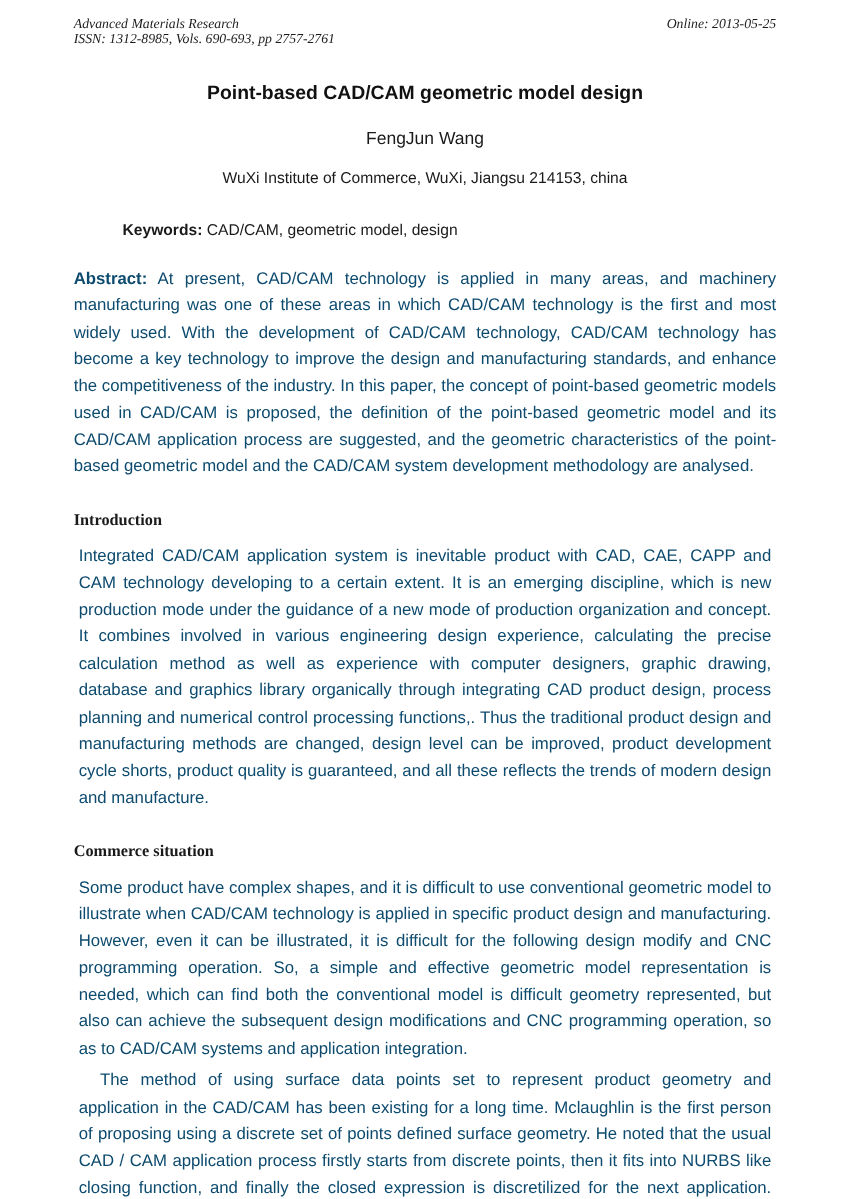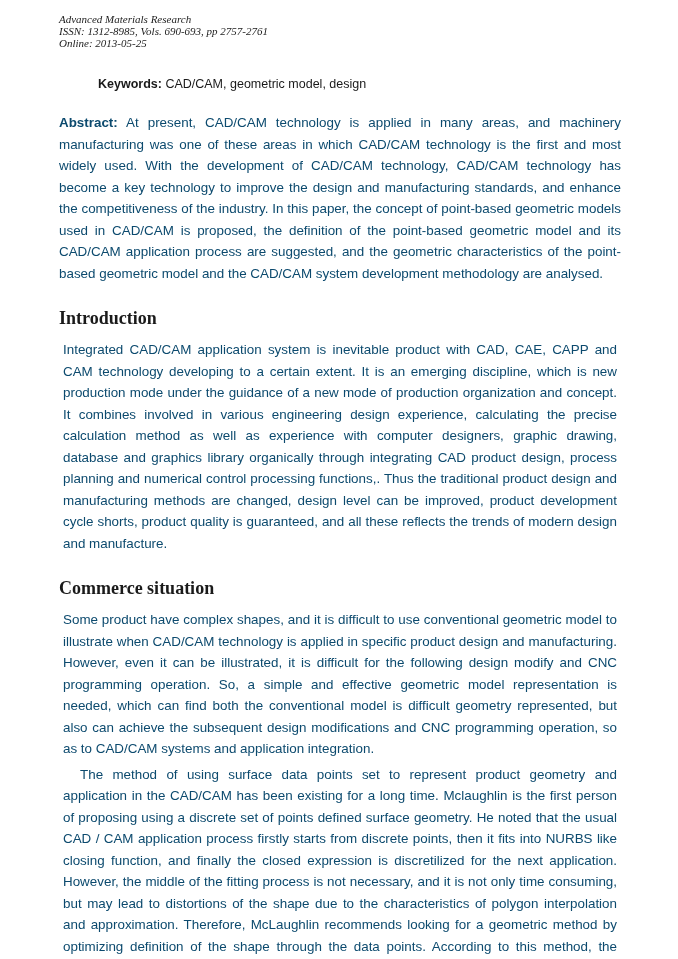--- a/index.html
+++ b/index.html
@@ -16,21 +16,20 @@
   
   .pub-header {
     display: flex;
     justify-content: space-between;
     align-items: flex-start;
     font-family: "Liberation Serif", "DejaVu Serif", serif;
     font-style: italic;
     font-size: 11px;
     line-height: 11.8px;
     color: #1c1c1c;
-    flex-direction: column;
   }
   .pub-header .left-block div { white-space: nowrap; }
   .pub-header .online-date { white-space: nowrap; }
   
   .title-block { font-family: "Liberation Sans", "DejaVu Sans", sans-serif; text-align: center; }
   .paper-title {
     margin-top: 28px;
     font-size: 15.5px;
     font-weight: bold;
     color: #111;
@@ -50,21 +49,21 @@
     font-family: Liberation Sans, sans-serif;
     font-size: 13.4px;
     line-height: 21.5px;
     text-align: justify;
     color: #0c4a6e;
   }
   .abstract-para { margin-top: 21px; }
   .abstract-para .abs-label { font-weight: bold; }
   .section-heading {
     font-family: "Liberation Serif", "DejaVu Serif", serif;
-    font-size: 18px;
+    font-size: 13px;
     font-weight: bold;
     margin-top: 24px;
     margin-bottom: 10px;
     text-align: left;
   }
   .para { margin: 4px; }
   .para.indented { text-indent: 17px; }
 </style>
 </head>
 <body>
@@ -72,20 +71,25 @@
 <div class="page">
 
   <div class="pub-header">
     <div class="left-block">
       <div>Advanced Materials Research</div>
       <div>ISSN: 1312-8985, Vols. 690-693, pp 2757-2761</div>
     </div>
     <div class="online-date">Online: 2013-05-25</div>
   </div>
 
+  <div class="title-block">
+    <div class="paper-title">Point-based CAD/CAM geometric model design</div>
+    <div class="author-name">FengJun Wang</div>
+    <div class="affiliation">WuXi Institute of Commerce, WuXi, Jiangsu 214153, china</div>
+  </div>
 
   <div class="keywords-line">
     <span class="kw-label">Keywords:</span>
     <span>CAD/CAM, geometric model, design</span>
   </div>
 
   <p class="body-text abstract-para">
     <span class="abs-label">Abstract:</span>
     <span>At present, CAD/CAM technology is applied in many areas, and machinery manufacturing was one of these areas in which CAD/CAM technology is the first and most widely used. With the development of CAD/CAM technology, CAD/CAM technology has become a key technology to improve the design and manufacturing standards, and enhance the competitiveness of the industry. In this paper, the concept of point-based geometric models used in CAD/CAM is proposed, the definition of the point-based geometric model and its CAD/CAM application process are suggested, and the geometric characteristics of the point-based geometric model and the CAD/CAM system development methodology are analysed.</span>
   </p>

